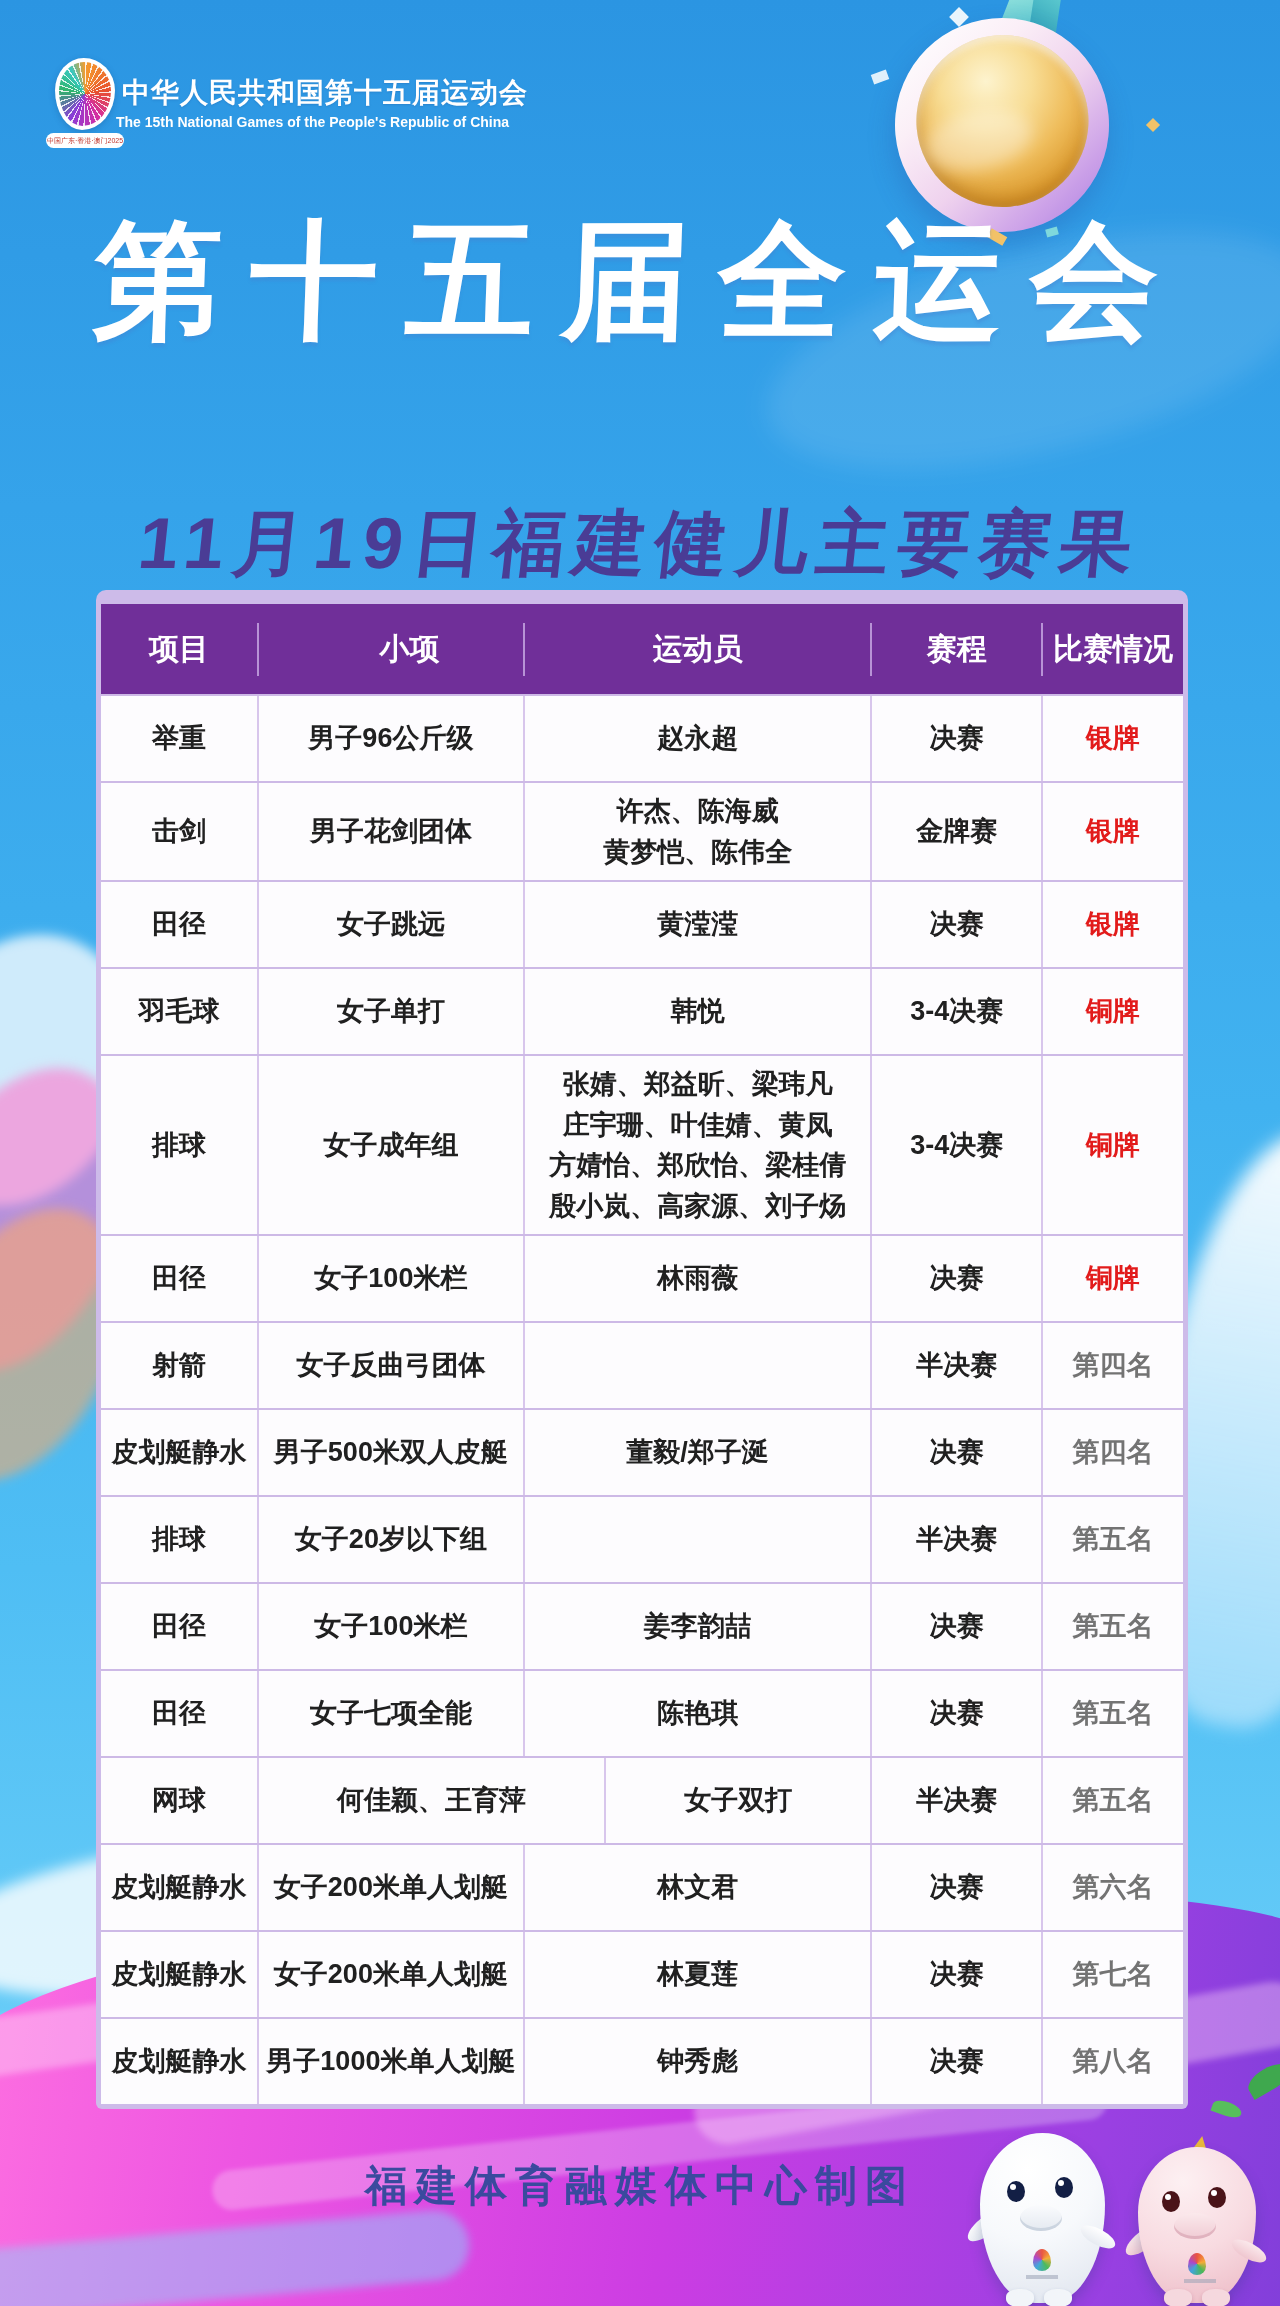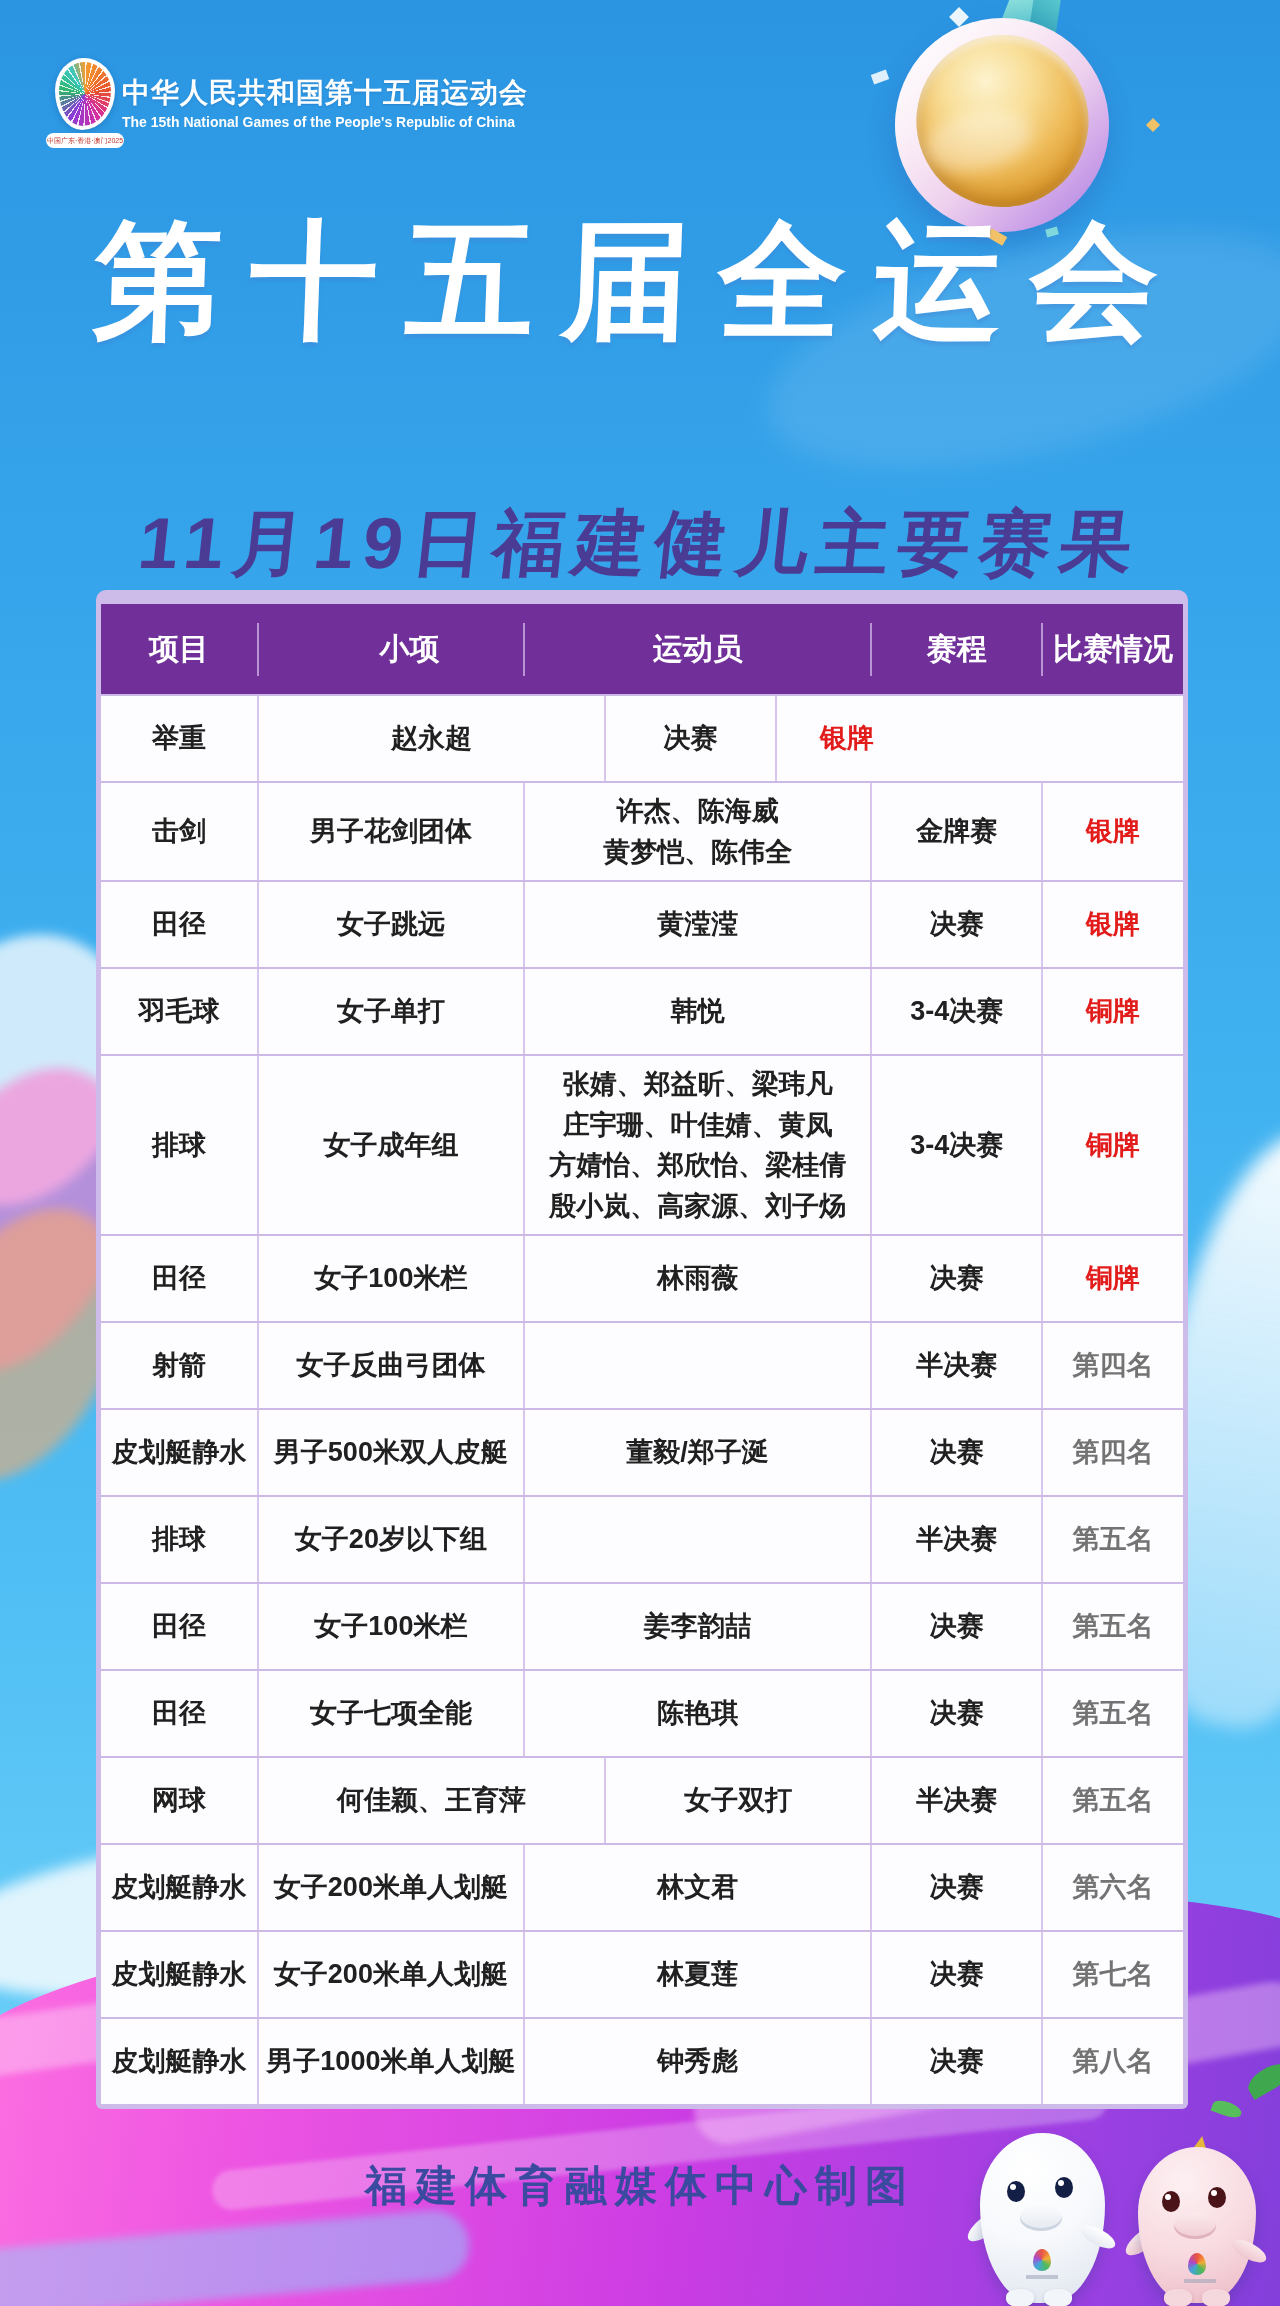--- a/index.html
+++ b/index.html
@@ -32,21 +32,21 @@
     border-radius:48% 52% 55% 45% / 45% 45% 55% 55%; background:#fff; padding:4px;
     box-shadow:0 2px 6px rgba(20,60,120,.25); }
   .logo-core { width:100%; height:100%; border-radius:inherit;
     background:
       repeating-conic-gradient(rgba(255,255,255,.85) 0deg 3deg, rgba(255,255,255,0) 3deg 12deg),
       conic-gradient(#F59B2D 0deg, #E8512D 80deg, #D42FA0 150deg, #8A3BD8 210deg, #2FB46A 280deg, #38C8C0 330deg, #F59B2D 360deg); }
   .logo-badge { position:absolute; left:46px; top:133px; width:78px; height:15px; background:#fff; border-radius:8px;
     font-size:7px; color:#C2372C; text-align:center; line-height:15px; overflow:hidden; white-space:nowrap; }
   .gov-cn { position:absolute; left:122px; top:74px; font-size:28px; font-weight:700; color:#FFFFFF; letter-spacing:1px;
     text-shadow:0 1px 2px rgba(30,90,160,.3); }
-  .gov-en { position:absolute; left:122px; top:114px; font-size:14px; font-weight:700; color:#FFFFFF; }
+  .gov-en { position:absolute; left:116px; top:114px; font-size:14px; font-weight:700; color:#FFFFFF; }
 
   
   .medal-wrap { position:absolute; left:860px; top:0; width:330px; height:270px; }
   .ribbon1 { position:absolute; left:142px; top:-8px; width:36px; height:54px; border-radius:6px;
     background:linear-gradient(160deg,#97E4DE,#3FB9C9); transform:skewX(-14deg) rotate(8deg); }
   .ribbon2 { position:absolute; left:172px; top:-10px; width:26px; height:48px; border-radius:5px;
     background:linear-gradient(200deg,#5ECBD0,#2E9FB8); transform:skewX(10deg) rotate(18deg); }
   .ring-conn { position:absolute; left:152px; top:34px; width:18px; height:18px; border:5px solid #E9C979; border-radius:50%; }
   .medal-outer { position:absolute; left:35px; top:18px; width:214px; height:214px; border-radius:50%;
     background:linear-gradient(130deg,#FFFFFF 5%,#FBEFF7 30%,#EFD2EE 55%,#CBA0E8 80%,#A77BE0 100%);
@@ -174,20 +174,21 @@
     <div class="thead">
         <div class="th c1">项目</div>
         <div class="th c2">小项</div>
         <div class="th c3">运动员</div>
         <div class="th c4">赛程</div>
         <div class="th c5">比赛情况</div>
       </div>
     <div>
         <div class="trow">
           <div class="td c1">举重</div>
+          <div class="td c2">男子96公斤级</div>
           <div class="td c3">
             <div>赵永超</div>
           </div>
           <div class="td c4">决赛</div>
           <div class="td c5 result-medal">银牌</div>
         </div>
         <div class="trow">
           <div class="td c1">击剑</div>
           <div class="td c2">男子花剑团体</div>
           <div class="td c3">

